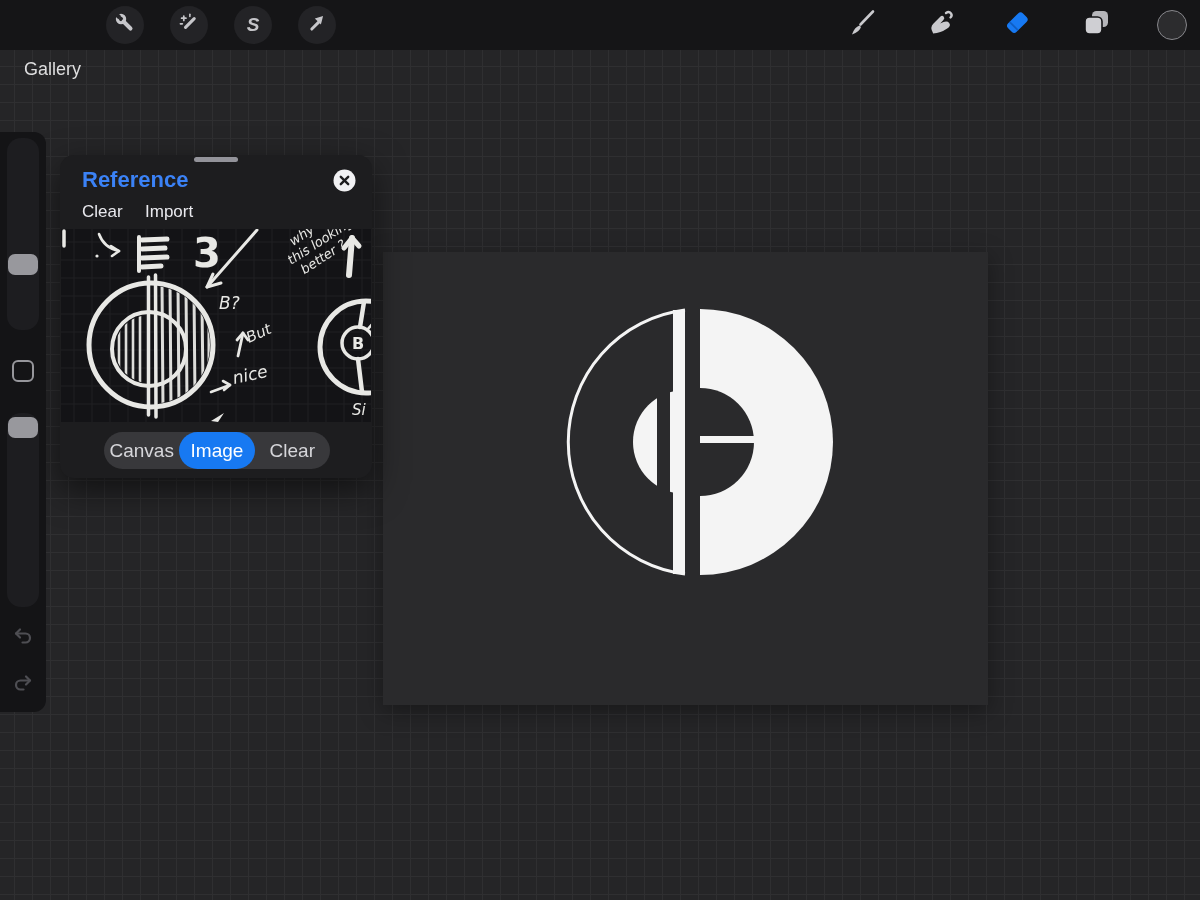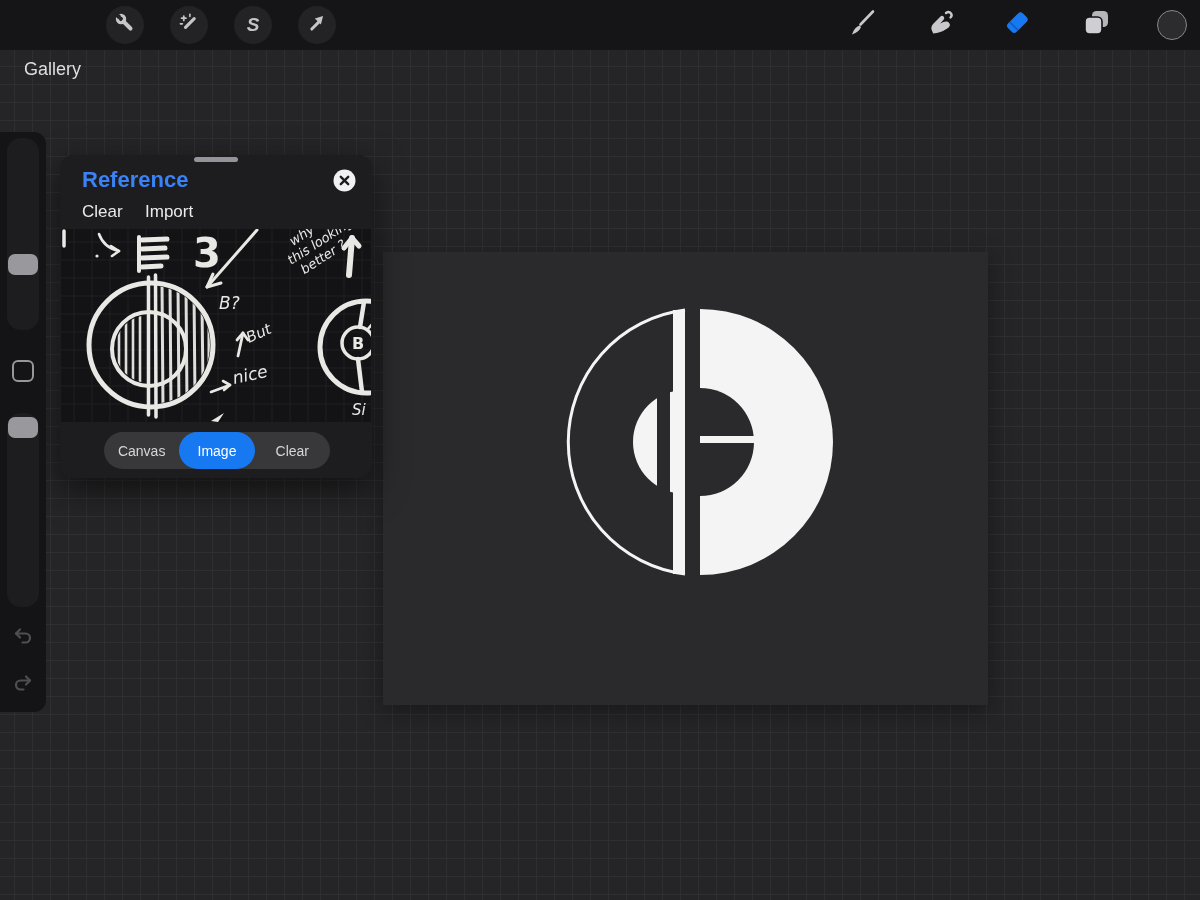--- a/index.html
+++ b/index.html
@@ -68,21 +68,21 @@
   .ref-image {
     position:absolute; left:1px; top:74px; width:310px; height:193px;
     background:#131316; overflow:hidden;
   }
   .seg-control {
     position:absolute; left:44px; top:277px; width:226px; height:37px;
     background:#38383b; border-radius:18.5px; display:flex; overflow:hidden;
   }
   .seg-item {
     flex:1; display:flex; align-items:center; justify-content:center;
-    font-size:14px; color:#d6d6da; border-radius:18.5px;
+    font-size:19px; color:#d6d6da; border-radius:18.5px;
   }
   .seg-item.selected { background:#1779f2; color:#ffffff;text-align:right; }
   
   .canvas {
     position:absolute; left:383px; top:252px; width:605px; height:453px;
     background:#2a2a2c; z-index:5; box-shadow:0 6px 22px rgba(0,0,0,.35);
   }
   .logo-svg { position:absolute; left:0; top:0; }
   .logo-text {
     position:absolute; left:0; top:330px; width:100%; text-align:center;

